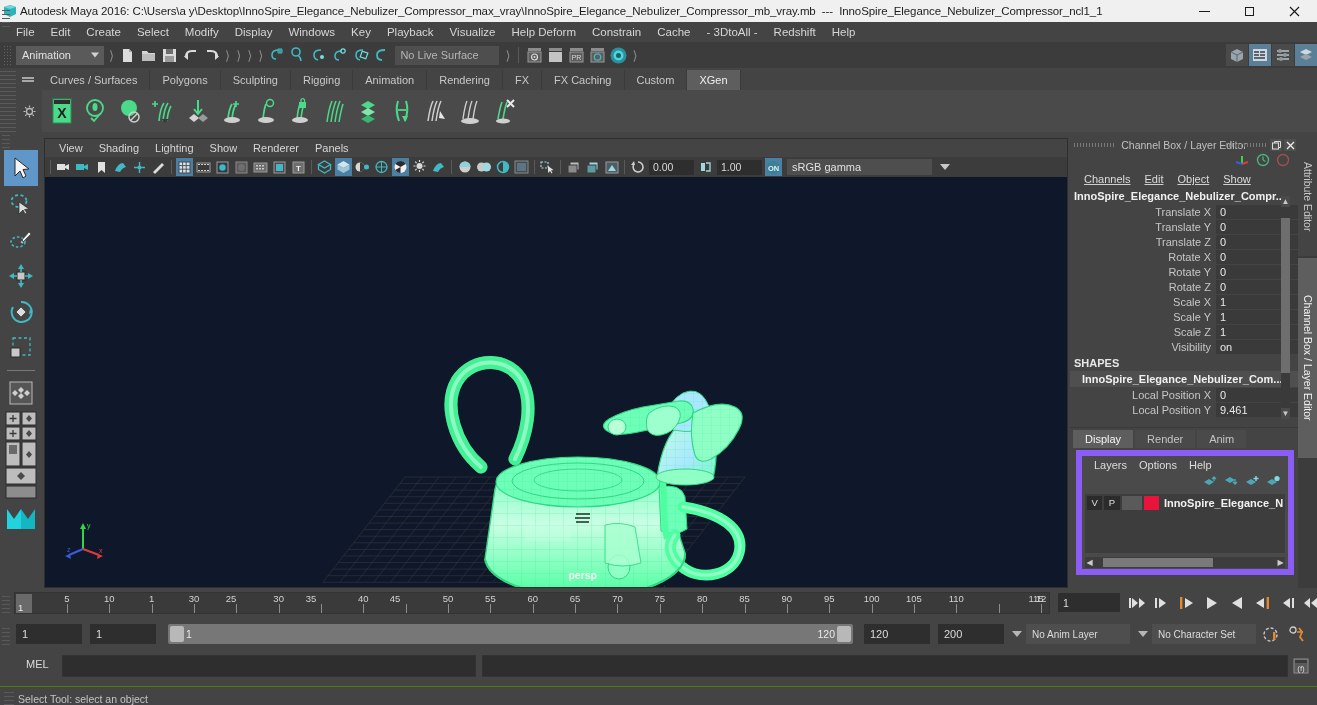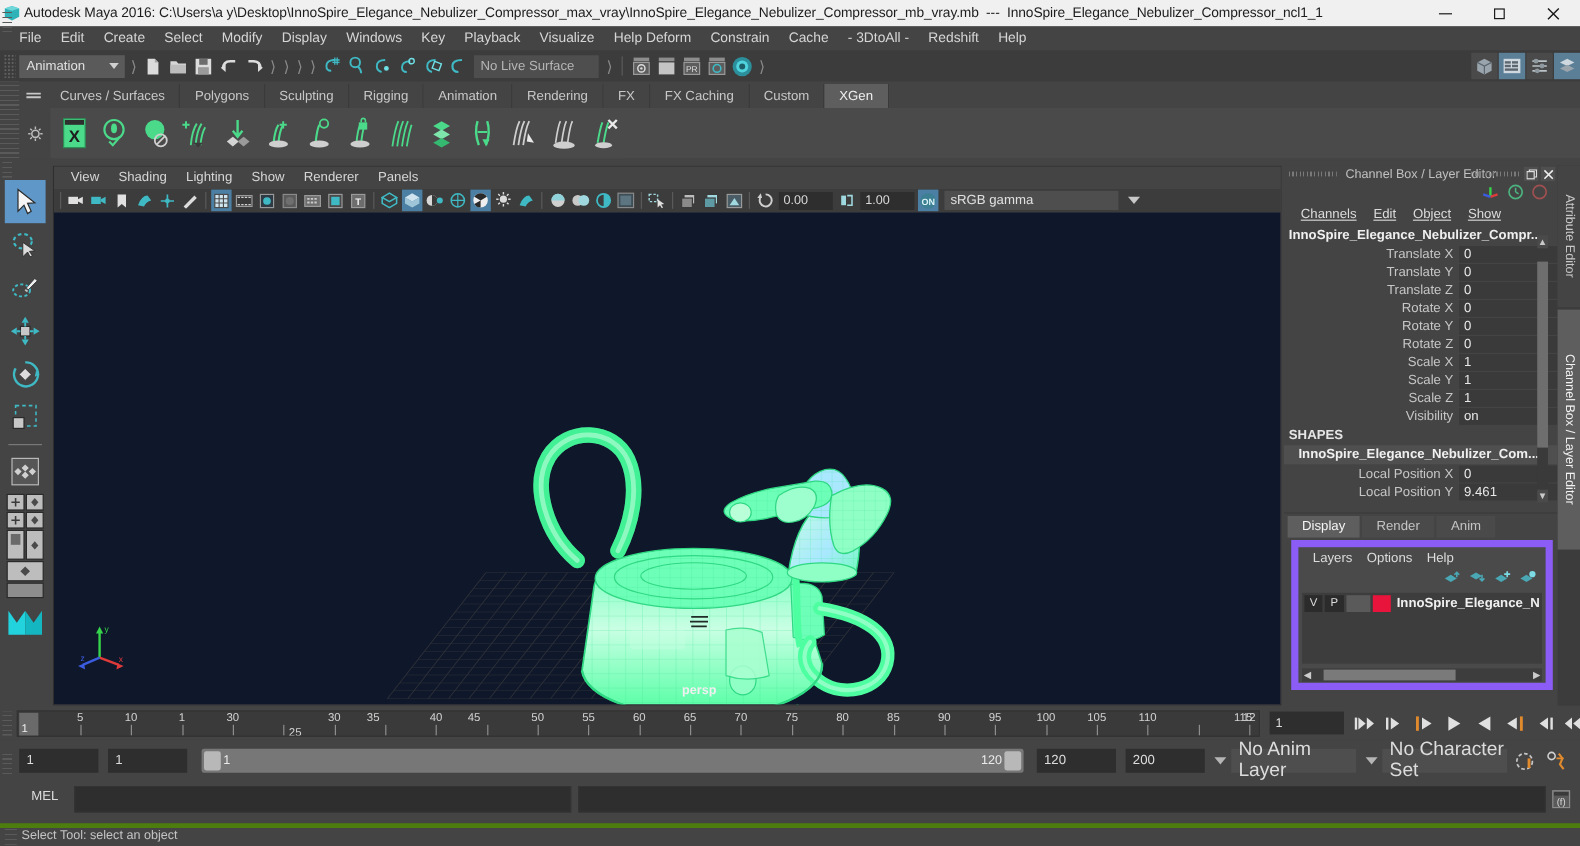--- a/index.html
+++ b/index.html
@@ -184,39 +184,39 @@
   .rr-grip { position:absolute; left:2px; top:5px; width:8px; height:20px;
     background:repeating-linear-gradient(0deg,#5a5a5a 0 1px,transparent 1px 4px); }
   .rfield { position:absolute; top:624px; height:20px; background:#2e2e2e; color:#dcdcdc;
             font-size:11px; display:flex; align-items:center; padding-left:6px; }
   .rangebar { position:absolute; left:168px; top:624px; width:685px; height:20px;
               background:#777; border-radius:2px; display:flex; align-items:center; }
   .rb-handle { width:14px; height:16px; background:#b8b8b8; margin:0 2px; border-radius:2px; }
   .rb-lbl { font-size:10.5px; color:#eaeaea; }
   .rb-spacer { flex:1; }
   .rsel { position:absolute; top:624px; height:20px; background:#4e4e4e; color:#dcdcdc;
-          font-size:16px; display:flex; align-items:center; padding-left:6px; }
+          font-size:10px; display:flex; align-items:center; padding-left:6px; }
   .rcaret { position:absolute; top:631px; width:0;height:0;
     border-left:5px solid transparent;border-right:5px solid transparent;border-top:6px solid #b5b5b5; }
 
   
   .melrow { position:absolute; left:0; top:652px; width:1317px; height:34px; background:#444; }
   .mel-grip { position:absolute; left:2px; top:7px; width:8px; height:20px;
     background:repeating-linear-gradient(0deg,#5a5a5a 0 1px,transparent 1px 4px); }
   .mel-lbl { position:absolute; left:26px; top:658px; font-size:11px; color:#dcdcdc; }
   .mel-in { position:absolute; left:62px; top:655px; width:414px; height:22px; background:#2e2e2e;
             border:1px solid #333; }
   .mel-out { position:absolute; left:482px; top:655px; width:806px; height:22px; background:#2e2e2e;
              border:1px solid #333; }
   .mel-btn { position:absolute; left:1292px; top:656px; width:18px; height:20px;
              display:flex; align-items:center; justify-content:center; }
 
   
   .helpbar { position:absolute; left:0; top:686px; width:1317px; height:19px; background:#444;
-             border-top:4px solid #4d7c0f; display:flex; align-items:flex-start; }
+             border-top:1px solid #4d7c0f; display:flex; align-items:flex-end; }
   .hb-grip { width:10px; height:14px; margin:0 4px;
     background:repeating-linear-gradient(0deg,#5a5a5a 0 1px,transparent 1px 4px); }
   .hb-text { font-size:10.5px; color:#c4c4c4; }
 </style>
 </head>
 <body>
 
 <div id="app">
 
   <div class="titlebar">
@@ -1146,21 +1146,21 @@
       </div>
     <div class="ts-tickline" style="left: 51.8824px;"></div>
         <div class="ts-ticklbl" style="left: 51.8824px;">5</div>
         <div class="ts-tickline" style="left: 94.2353px;"></div>
         <div class="ts-ticklbl" style="left: 94.2353px;">10</div>
         <div class="ts-tickline" style="left: 136.588px;"></div>
         <div class="ts-ticklbl" style="left: 136.588px;">1</div>
         <div class="ts-tickline" style="left: 178.941px;"></div>
         <div class="ts-ticklbl" style="left: 178.941px;">30</div>
         <div class="ts-tickline" style="left: 221.294px;"></div>
-        <div class="ts-ticklbl" style="left: 231px; margin-top: 12px;">25</div>
+        <div class="ts-ticklbl" style="left: 216px;">25</div>
         <div class="ts-tickline" style="left: 263.647px;"></div>
         <div class="ts-ticklbl" style="left: 263.647px;">30</div>
         <div class="ts-tickline" style="left: 306px;"></div>
         <div class="ts-ticklbl" style="left: 296px;">35</div>
         <div class="ts-tickline" style="left: 348.353px;"></div>
         <div class="ts-ticklbl" style="left: 348.353px;">40</div>
         <div class="ts-tickline" style="left: 390.706px;"></div>
         <div class="ts-ticklbl" style="left: 380px; text-align: right;">45</div>
         <div class="ts-tickline" style="left: 433.059px;"></div>
         <div class="ts-ticklbl" style="left: 433.059px;">50</div>

